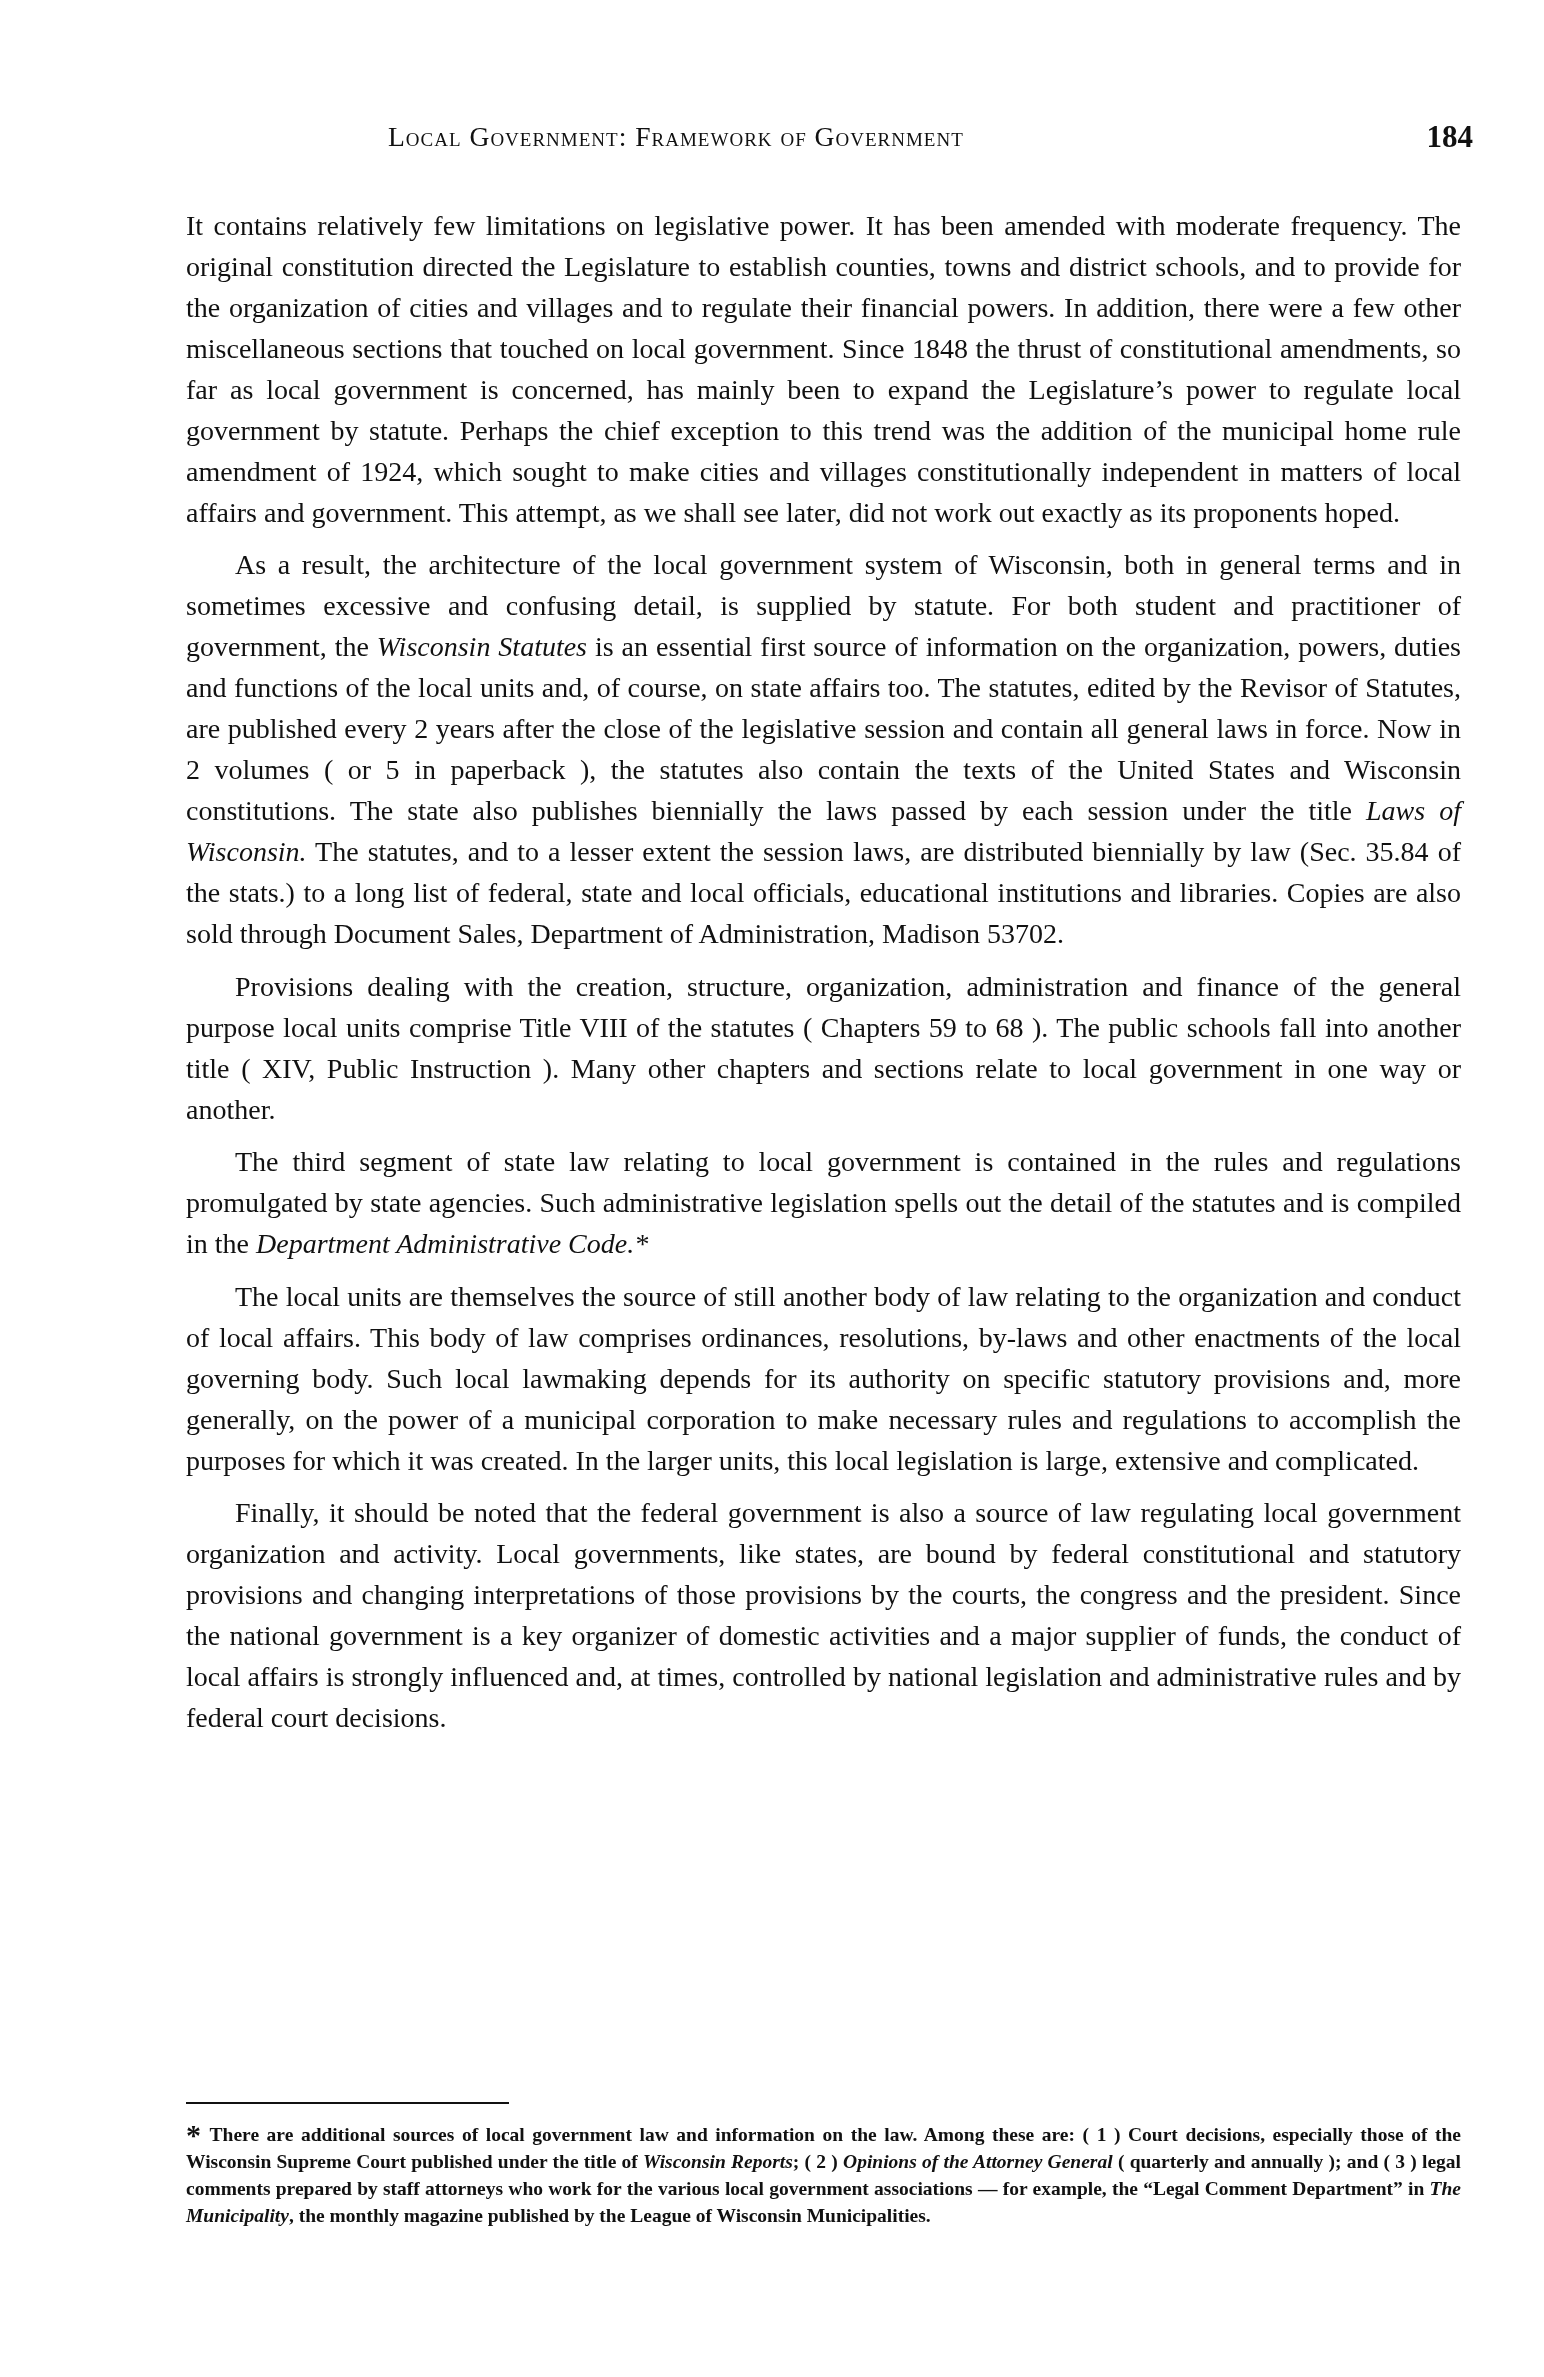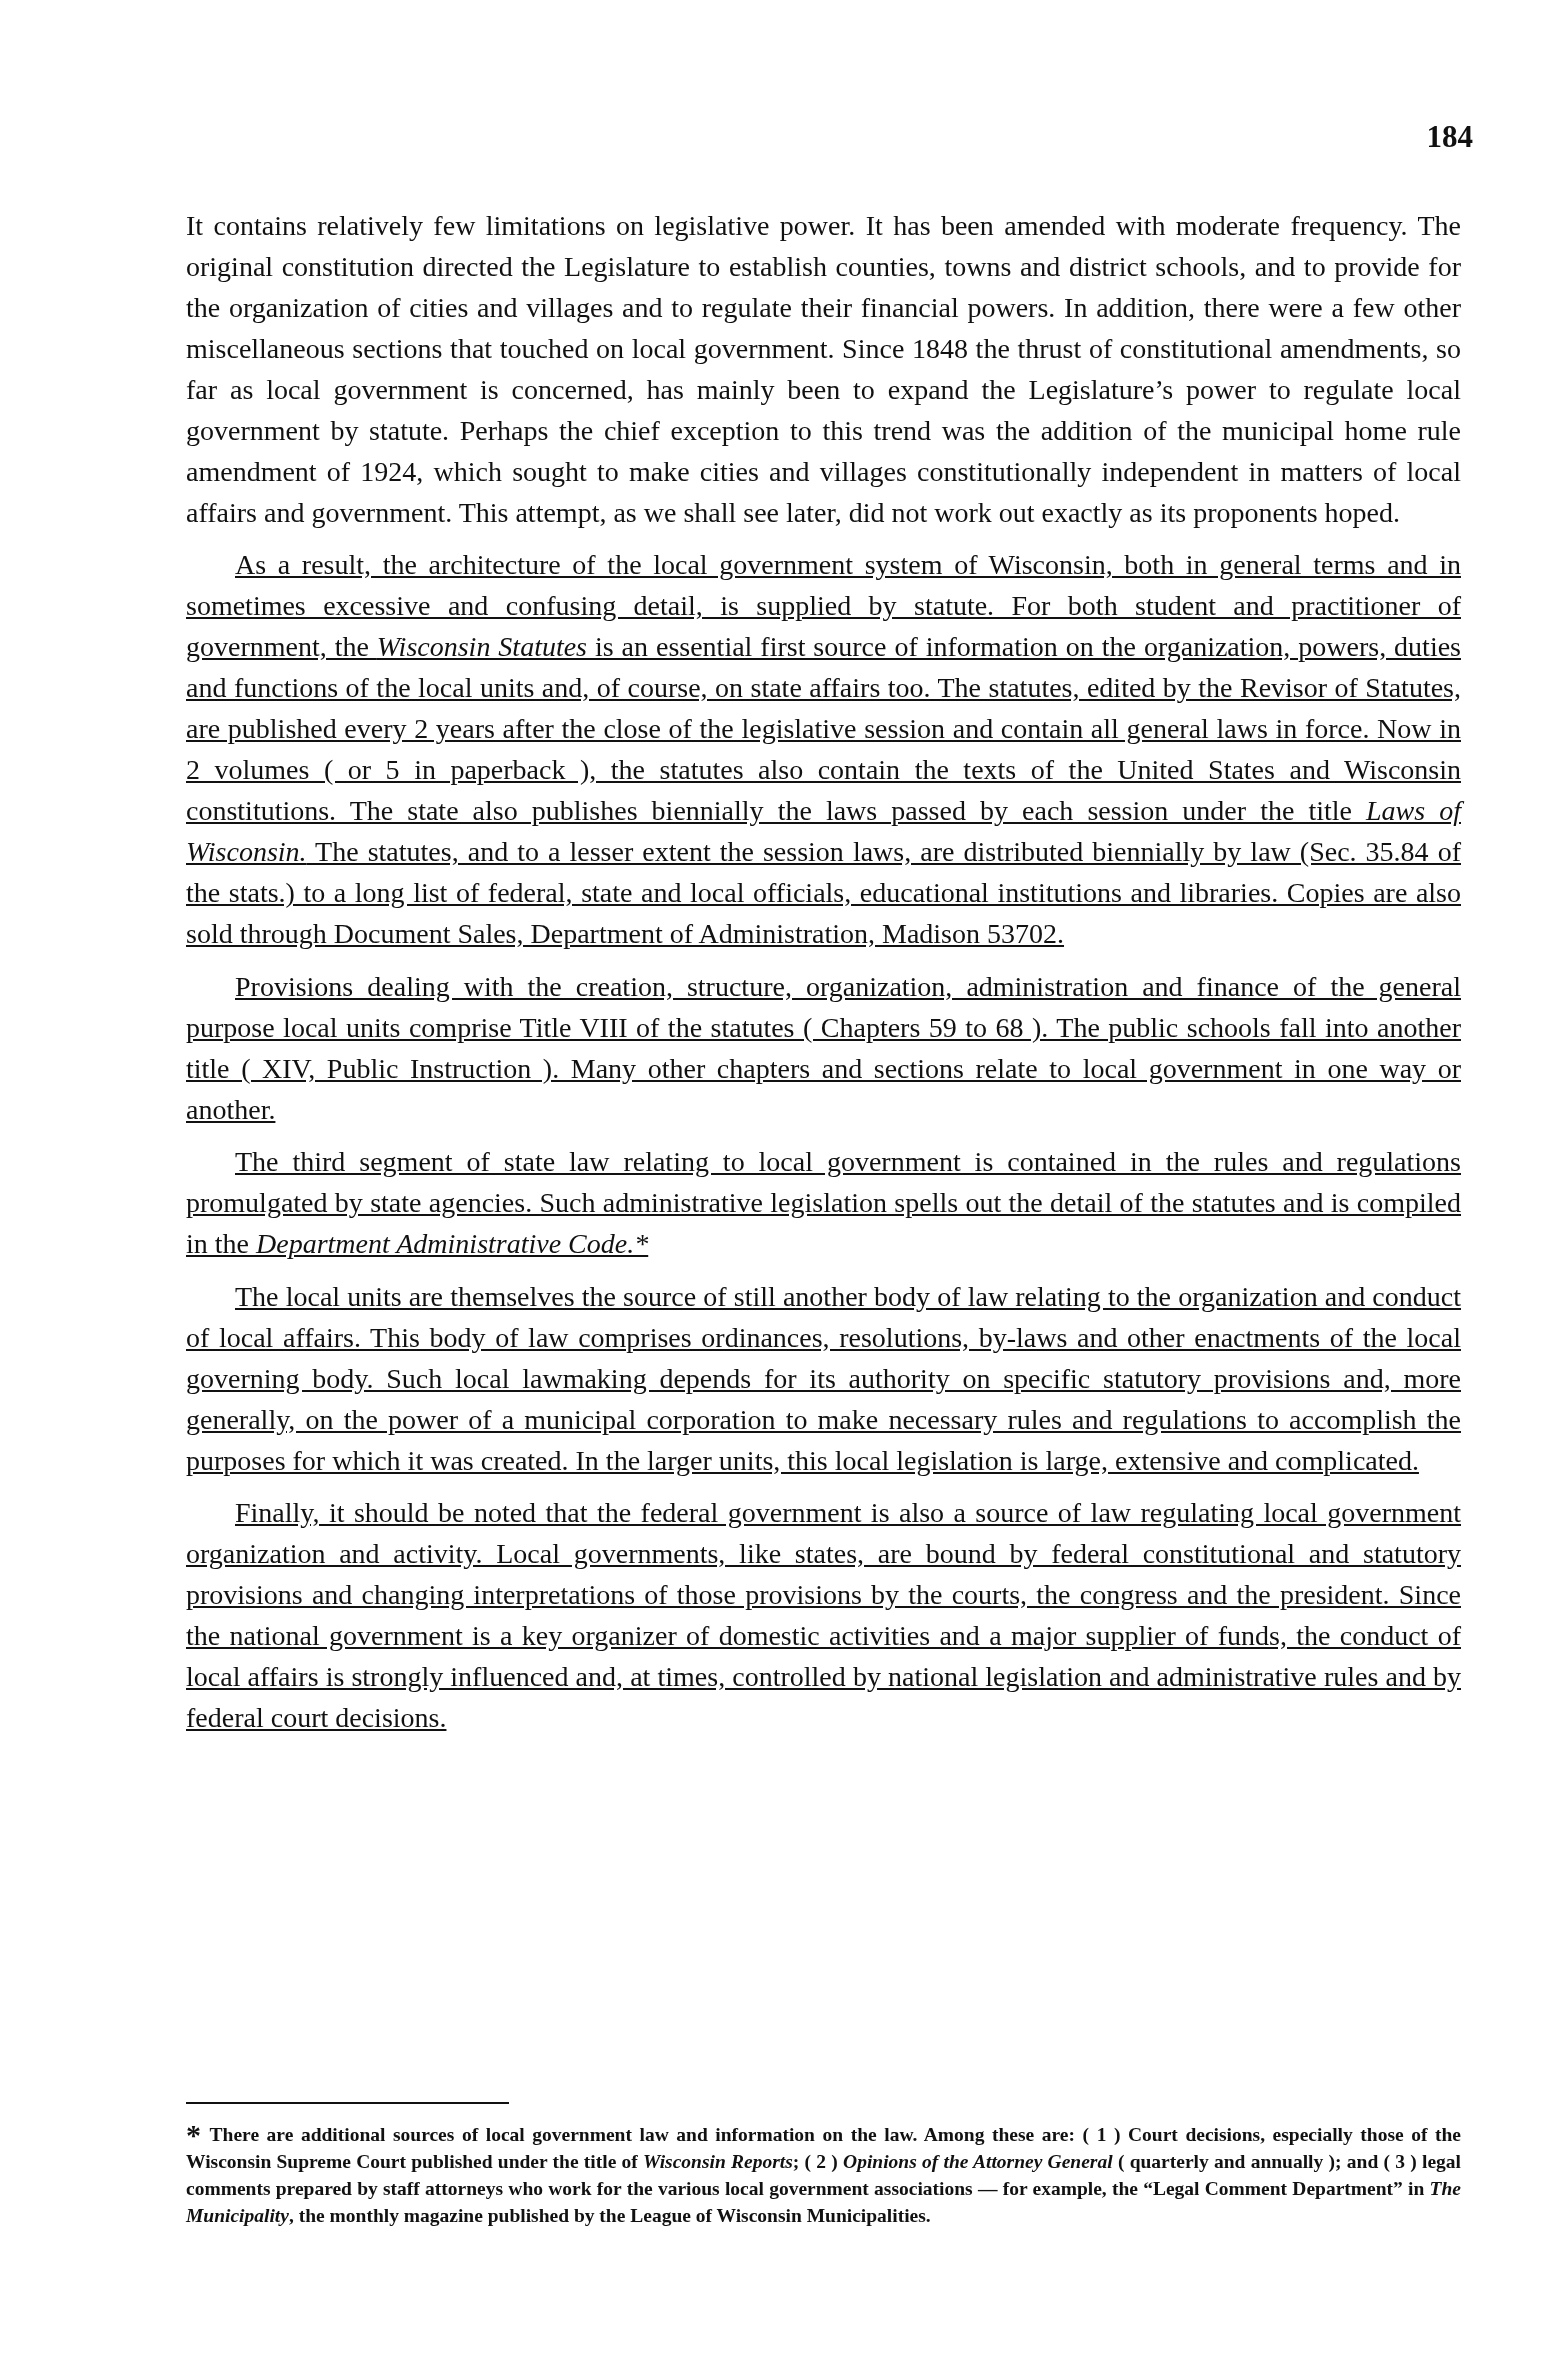--- a/index.html
+++ b/index.html
@@ -55,21 +55,20 @@
       line-height: 41px;
       text-align: justify;
       hyphens: manual;
     }
     .body-text p {
       margin: 0 0 11.4px 0;
       text-indent: 0;
     }
     .body-text p.indent {
       text-indent: 49px;
-      text-decoration: underline;
     }
     .body-text em {
       font-style: italic;
     }
     .footnote-rule {
       position: absolute;
       left: 186px;
       top: 2102px;
       width: 323px;
       height: 1.9px;
@@ -91,20 +90,21 @@
       margin-right: 8.6px;
       line-height: 19px;
     }
   </style>
 </head>
 <body>
 
 <div class="page">
 
   <div class="running-head">
+    <span class="running-title">Local Government: Framework of Government</span>
     <span class="page-number">184</span>
   </div>
 
   <div class="body-text">
     <p><span>It contains relatively few limitations on legislative power.  It has been amended with moderate frequency.  The original constitution directed the Legislature to establish counties, towns and district schools, and to provide for the organization of cities and villages and to regulate their financial powers.  In addition, there were a few other miscellaneous sections that touched on local government.  Since 1848 the thrust of constitutional amendments, so far as local government is concerned, has mainly been to expand the Legislature’s power to regulate local government by statute.  Perhaps the chief exception to this trend was the addition of the municipal home rule amendment of 1924, which sought to make cities and villages constitutionally independent in mat­ters of local affairs and government.  This attempt, as we shall see later, did not work out exactly as its proponents hoped.</span></p>
     <p class="indent"><span>As a result, the architecture of the local government system of Wisconsin, both in general terms and in sometimes excessive and confusing detail, is supplied by statute. For both student and practitioner of government, the </span><em>Wisconsin Statutes</em><span> is an essential first source of information on the organization, powers, duties and functions of the local units and, of course, on state affairs too.  The statutes, edited by the Revisor of Statutes, are published every 2 years after the close of the legislative session and con­tain all general laws in force.  Now in 2 volumes ( or 5 in paperback ), the statutes also contain the texts of the United States and Wisconsin constitutions.  The state also publishes biennially the laws passed by each session under the title </span><em>Laws of Wisconsin.</em><span> The statutes, and to a lesser extent the session laws, are distributed biennially by law (Sec. 35.84 of the stats.) to a long list of federal, state and local officials, educational institutions and libraries.  Copies are also sold through Document Sales, Department of Administration, Madison 53702.</span></p>
     <p class="indent"><span>Provisions dealing with the creation, structure, organization, administration and finance of the general purpose local units comprise Title VIII of the statutes ( Chapters 59 to 68 ).  The public schools fall into another title ( XIV, Public Instruction ).  Many other chapters and sections relate to local government in one way or another.</span></p>
     <p class="indent"><span>The third segment of state law relating to local government is contained in the rules and regulations promulgated by state agencies.  Such administrative legislation spells out the detail of the statutes and is compiled in the </span><em>Department Administrative Code.*</em></p>
     <p class="indent"><span>The local units are themselves the source of still another body of law relating to the organization and conduct of local affairs.  This body of law comprises ordinances, reso­lutions, by-laws and other enactments of the local governing body.  Such local law­making depends for its authority on specific statutory provisions and, more generally, on the power of a municipal corporation to make necessary rules and regulations to accomplish the purposes for which it was created.  In the larger units, this local legisla­tion is large, extensive and complicated.</span></p>
     <p class="indent"><span>Finally, it should be noted that the federal government is also a source of law regu­lating local government organization and activity.  Local governments, like states, are bound by federal constitutional and statutory provisions and changing interpretations of those provisions by the courts, the congress and the president.  Since the national government is a key organizer of domestic activities and a major supplier of funds, the conduct of local affairs is strongly influenced and, at times, controlled by national legis­lation and administrative rules and by federal court decisions.</span></p>

